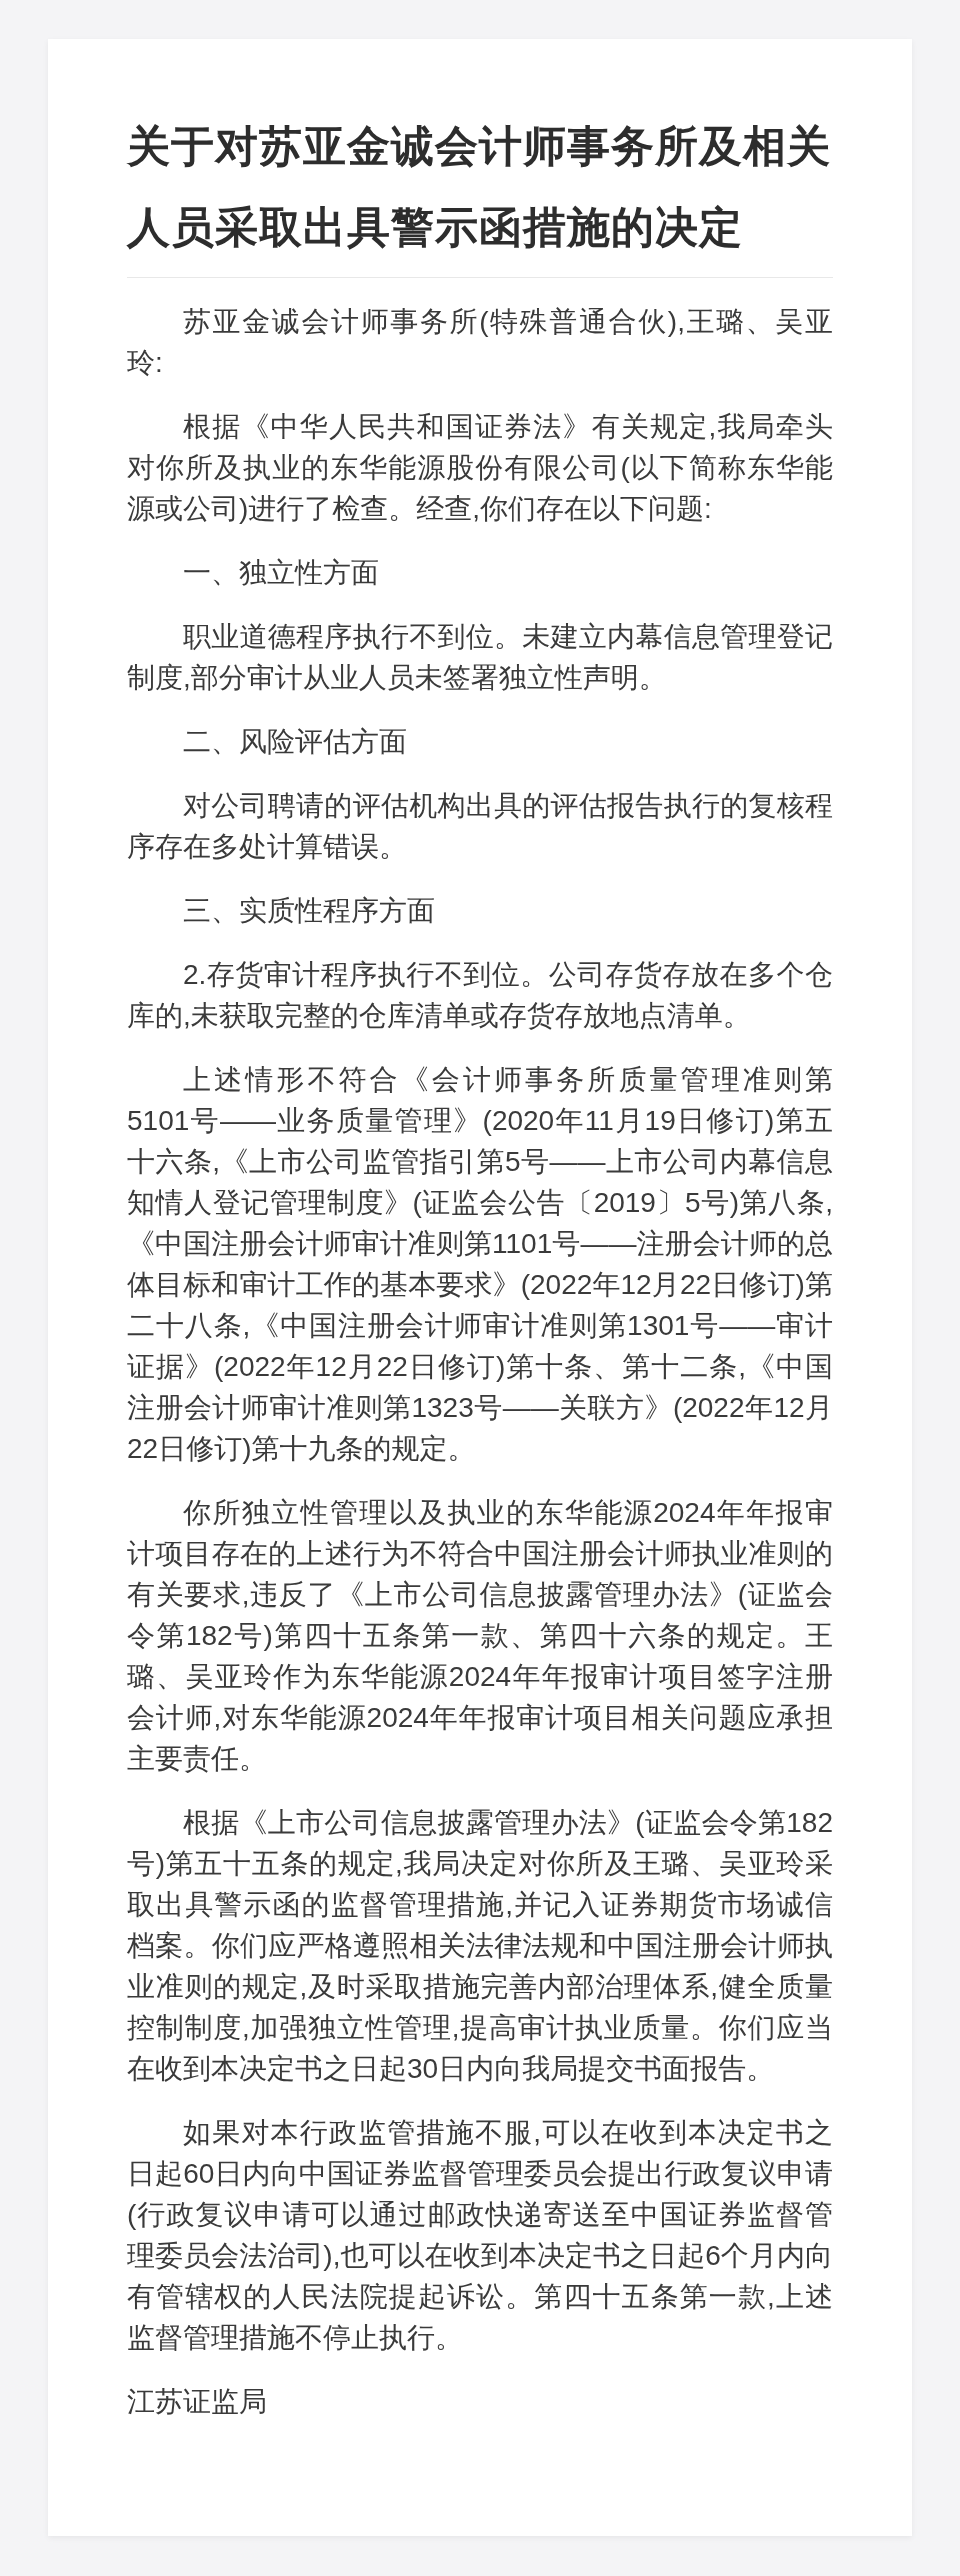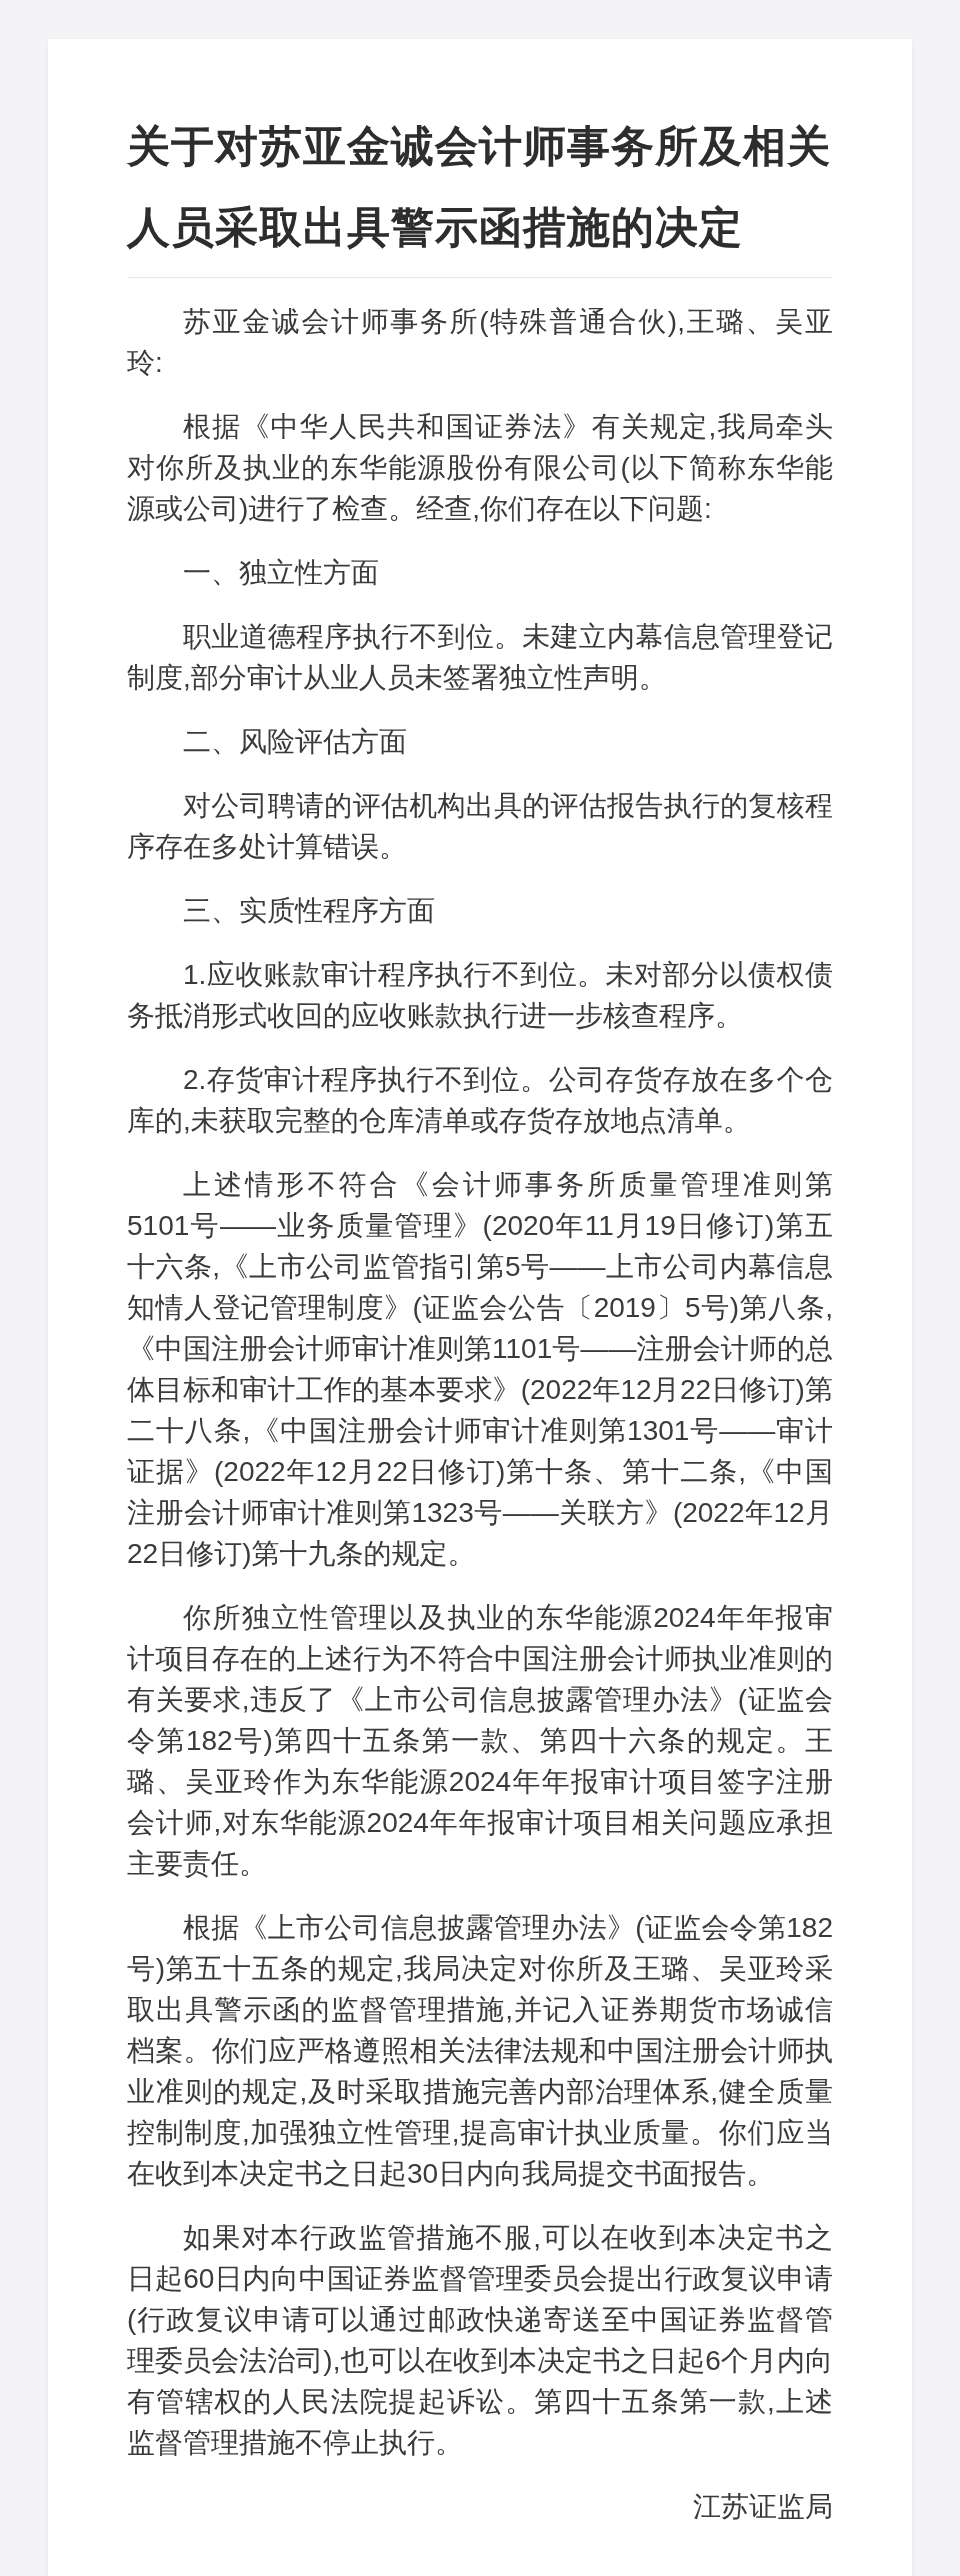--- a/index.html
+++ b/index.html
@@ -37,21 +37,21 @@
   }
   .doc-body p {
     margin: 23px 0;
     font-size: 28px;
     line-height: 41px;
     color: #3a3a3a;
     text-align: justify;
     text-indent: 2em;
   }
   .doc-body p.sig {
-    text-align: right;
+    text-align: left;
     text-indent: 0;
   }
 </style>
 </head>
 <body>
 
 <div class="card">
   <h1 class="doc-title">
     <span>关于对苏亚金诚会计师事务所及相关</span>
     <span>人员采取出具警示函措施的决定</span>
@@ -60,21 +60,20 @@
   <hr class="title-divider">
 
   <div class="doc-body">
     <p>苏亚金诚会计师事务所(特殊普通合伙),王璐、吴亚玲:</p>
     <p>根据《中华人民共和国证券法》有关规定,我局牵头对你所及执业的东华能源股份有限公司(以下简称东华能源或公司)进行了检查。经查,你们存在以下问题:</p>
     <p>一、独立性方面</p>
     <p>职业道德程序执行不到位。未建立内幕信息管理登记制度,部分审计从业人员未签署独立性声明。</p>
     <p>二、风险评估方面</p>
     <p>对公司聘请的评估机构出具的评估报告执行的复核程序存在多处计算错误。</p>
     <p>三、实质性程序方面</p>
-    <p>1.应收账款审计程序执行不到位。未对部分以债权债务抵消形式收回的应收账款执行进一步核查程序。</p>
     <p>2.存货审计程序执行不到位。公司存货存放在多个仓库的,未获取完整的仓库清单或存货存放地点清单。</p>
     <p>上述情形不符合《会计师事务所质量管理准则第5101号——业务质量管理》(2020年11月19日修订)第五十六条,《上市公司监管指引第5号——上市公司内幕信息知情人登记管理制度》(证监会公告〔2019〕5号)第八条,《中国注册会计师审计准则第1101号——注册会计师的总体目标和审计工作的基本要求》(2022年12月22日修订)第二十八条,《中国注册会计师审计准则第1301号——审计证据》(2022年12月22日修订)第十条、第十二条,《中国注册会计师审计准则第1323号——关联方》(2022年12月22日修订)第十九条的规定。</p>
     <p>你所独立性管理以及执业的东华能源2024年年报审计项目存在的上述行为不符合中国注册会计师执业准则的有关要求,违反了《上市公司信息披露管理办法》(证监会令第182号)第四十五条第一款、第四十六条的规定。王璐、吴亚玲作为东华能源2024年年报审计项目签字注册会计师,对东华能源2024年年报审计项目相关问题应承担主要责任。</p>
     <p>根据《上市公司信息披露管理办法》(证监会令第182号)第五十五条的规定,我局决定对你所及王璐、吴亚玲采取出具警示函的监督管理措施,并记入证券期货市场诚信档案。你们应严格遵照相关法律法规和中国注册会计师执业准则的规定,及时采取措施完善内部治理体系,健全质量控制制度,加强独立性管理,提高审计执业质量。你们应当在收到本决定书之日起30日内向我局提交书面报告。</p>
     <p>如果对本行政监管措施不服,可以在收到本决定书之日起60日内向中国证券监督管理委员会提出行政复议申请(行政复议申请可以通过邮政快递寄送至中国证券监督管理委员会法治司),也可以在收到本决定书之日起6个月内向有管辖权的人民法院提起诉讼。第四十五条第一款,上述监督管理措施不停止执行。</p>
     <p class="sig">江苏证监局</p>
   </div>
 </div>
 
 

